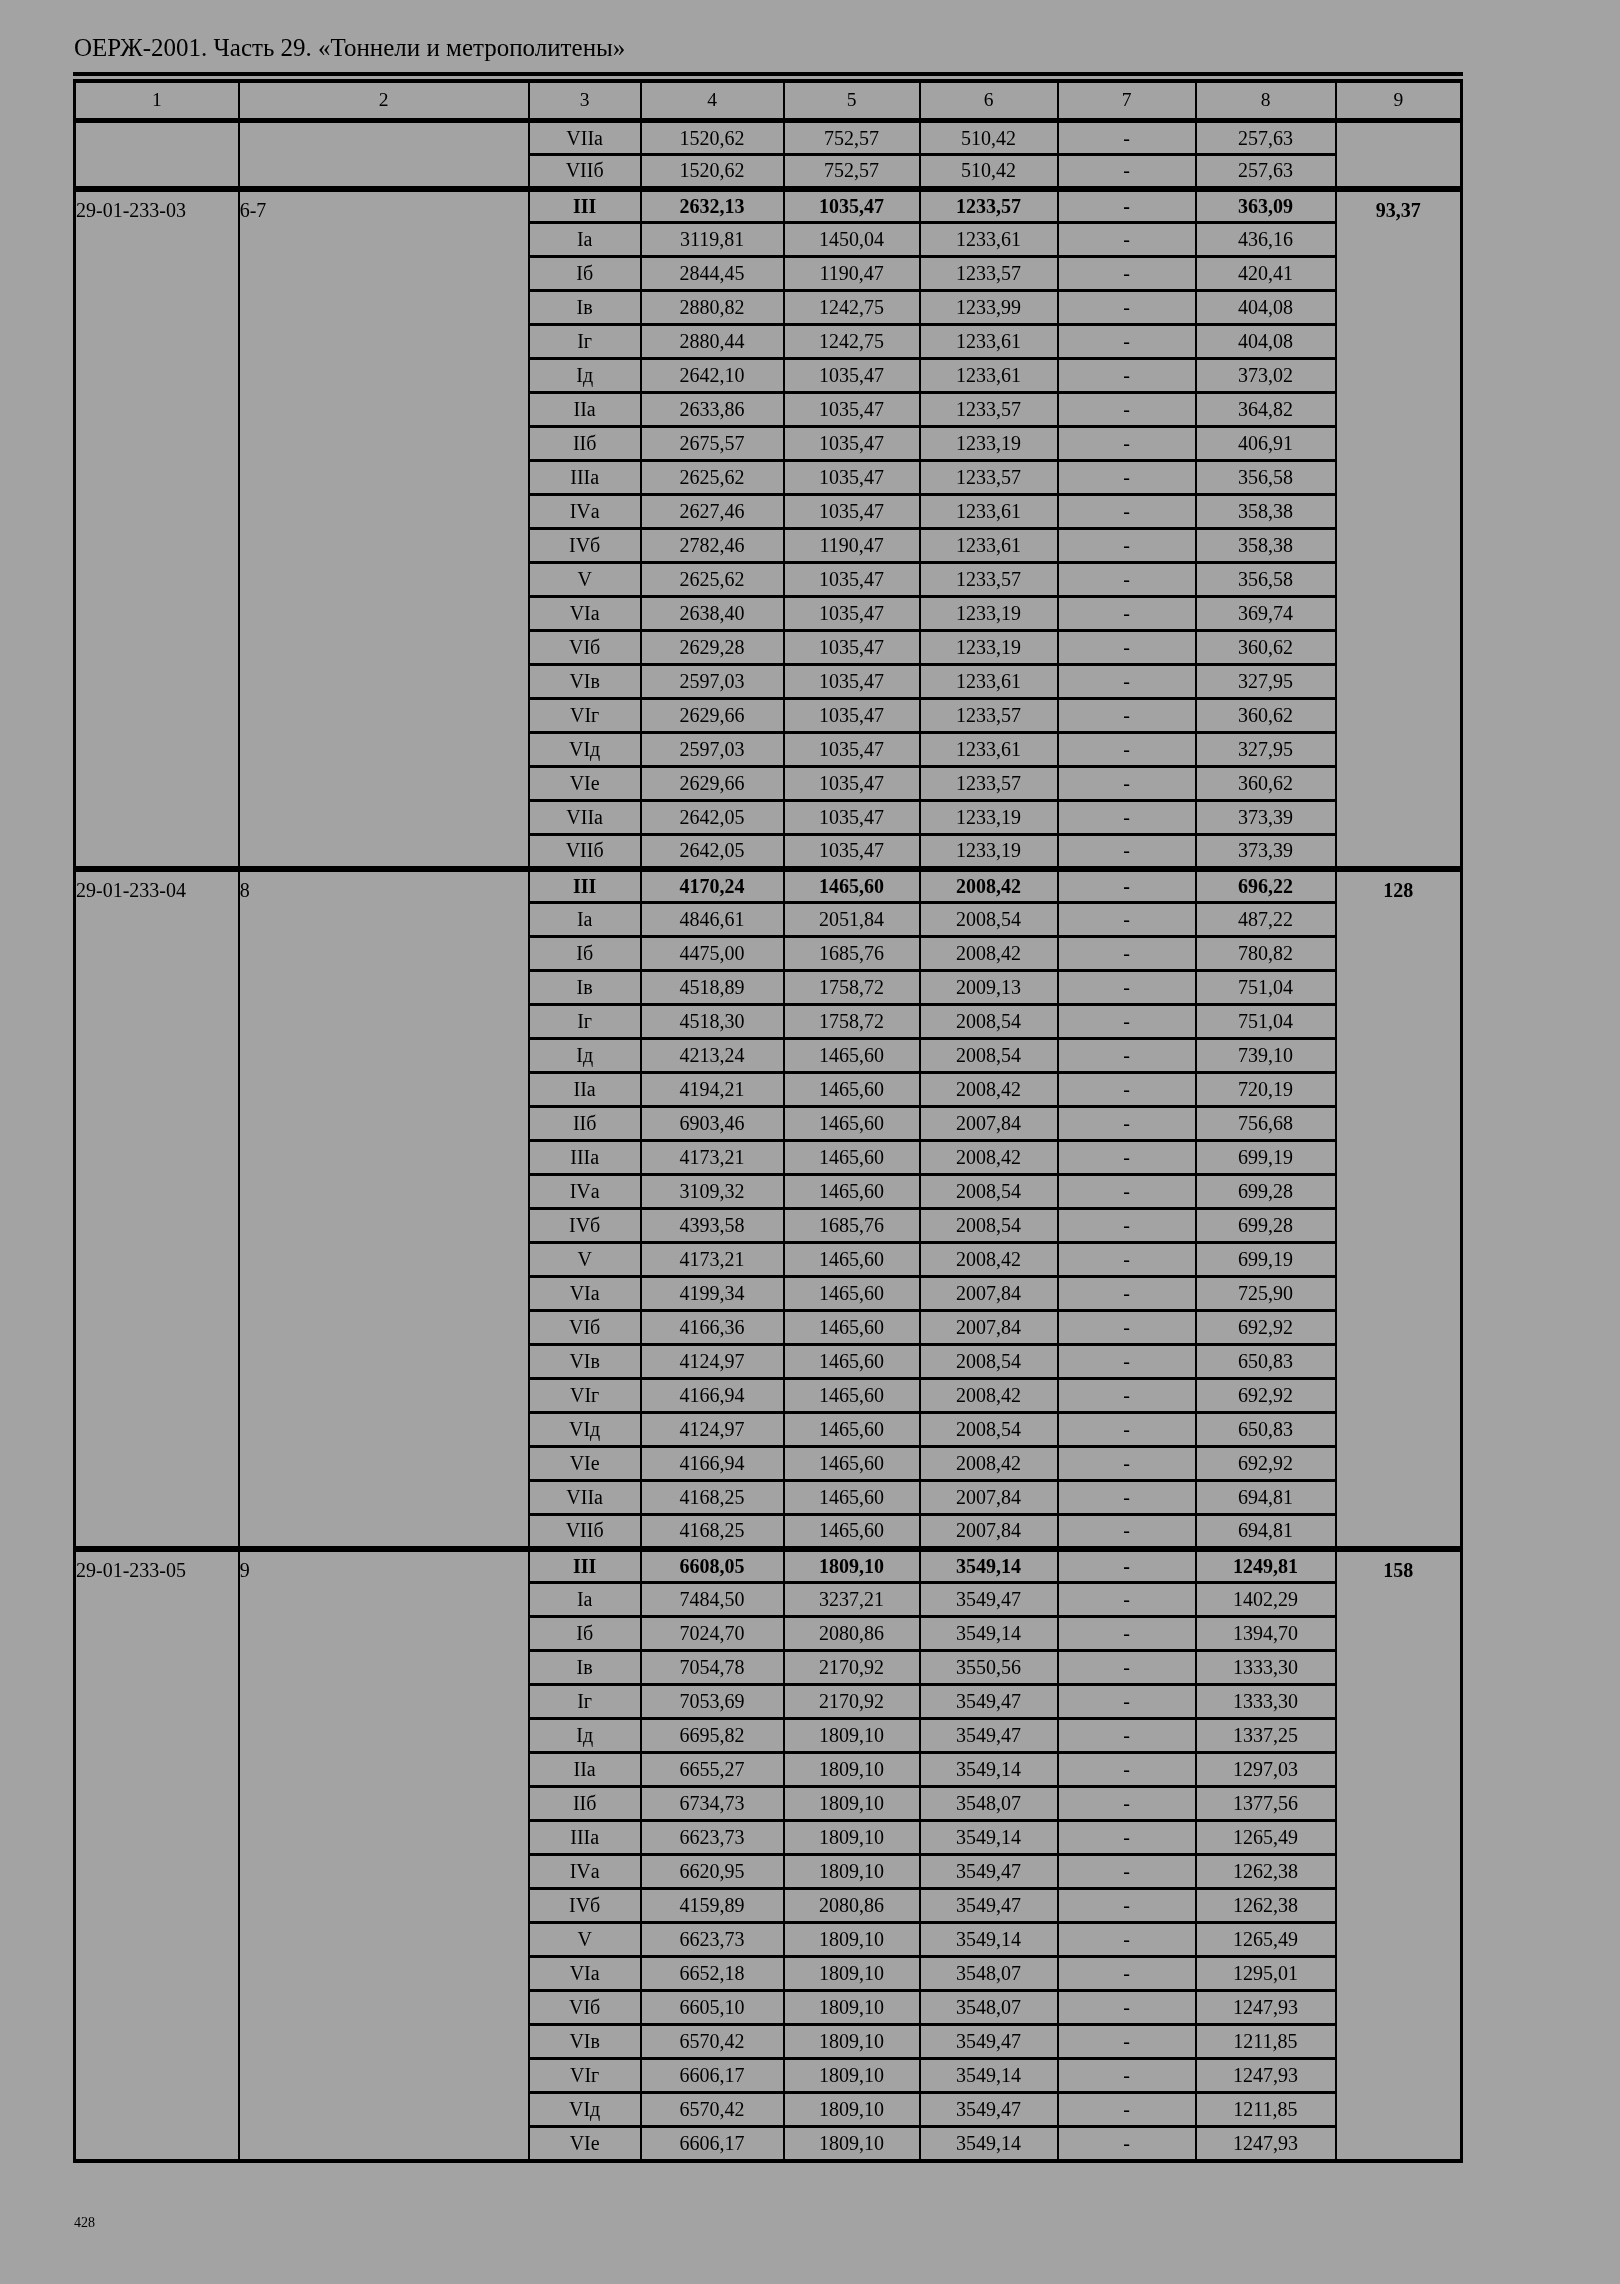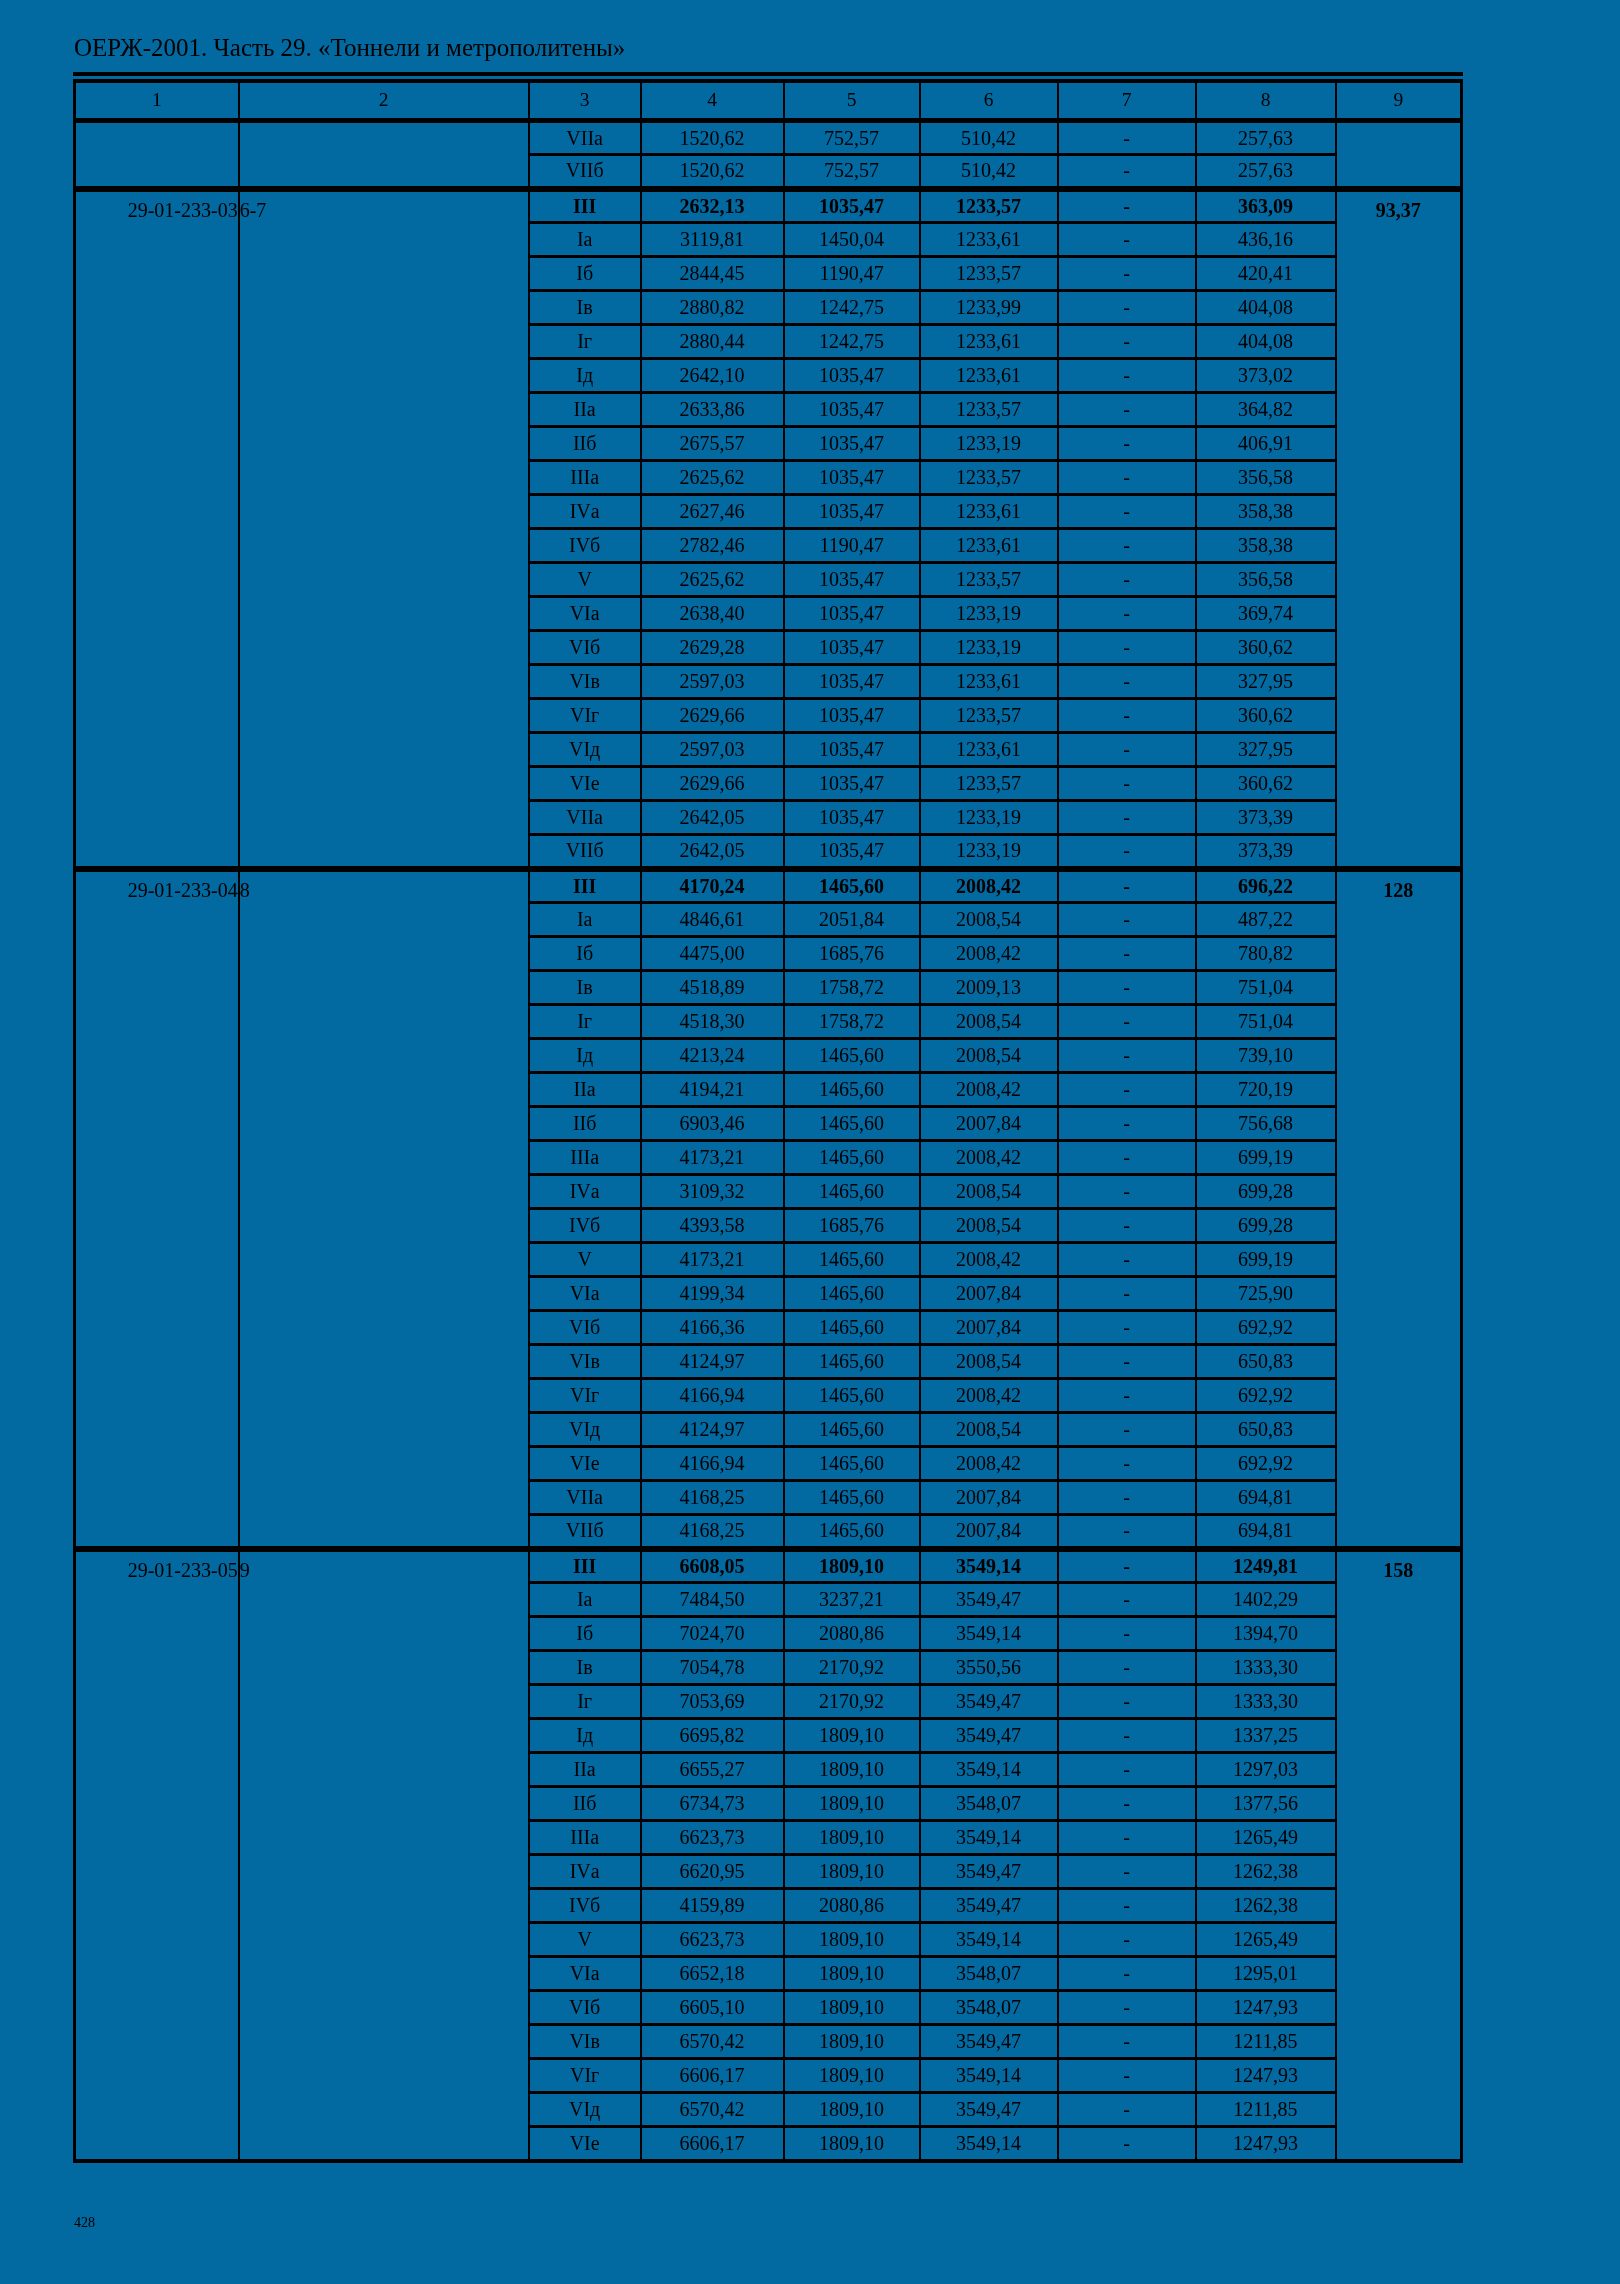--- a/index.html
+++ b/index.html
@@ -1,21 +1,21 @@
 <!DOCTYPE html>
 <html style="font-size:10.4px"><head>
 <meta charset="utf-8">
 <style>
   * { box-sizing: border-box; }
   html, body { margin: 0; padding: 0; background: #ffffff; }
   .page {
     position: relative;
     width: 1620px;
     height: 2284px;
-    background: #0369a1;
+    background: #a3a3a3;
     color: #000;
     font-family: "Liberation Serif", serif;
   }
   .doc-title {
     position: absolute;
     left: 74px;
     top: 34px;
     font-size: 25px;
     white-space: nowrap;
   }
@@ -54,21 +54,21 @@
     height: 43px;
     font-weight: normal;
     font-size: 19.5px;
     border-bottom: 5.9px solid #000;
   }
   td { height: 34px; }
   td.span-cell {
     vertical-align: top;
     padding-top: 8.5px;
   }
-  td.code-cell { text-align: right; }
+  td.code-cell { text-align: left; }
   td.spec-cell { text-align: left; padding-left: 0; }
   td.thick-bottom { border-bottom-width: 6.5px; }
   tr.group-end td { border-bottom-width: 6.5px; }
   .b { font-weight: bold; }
   .page-number {
     position: absolute;
     left: 74px;
     top: 2215px;
     font-size: 14px;
   }

